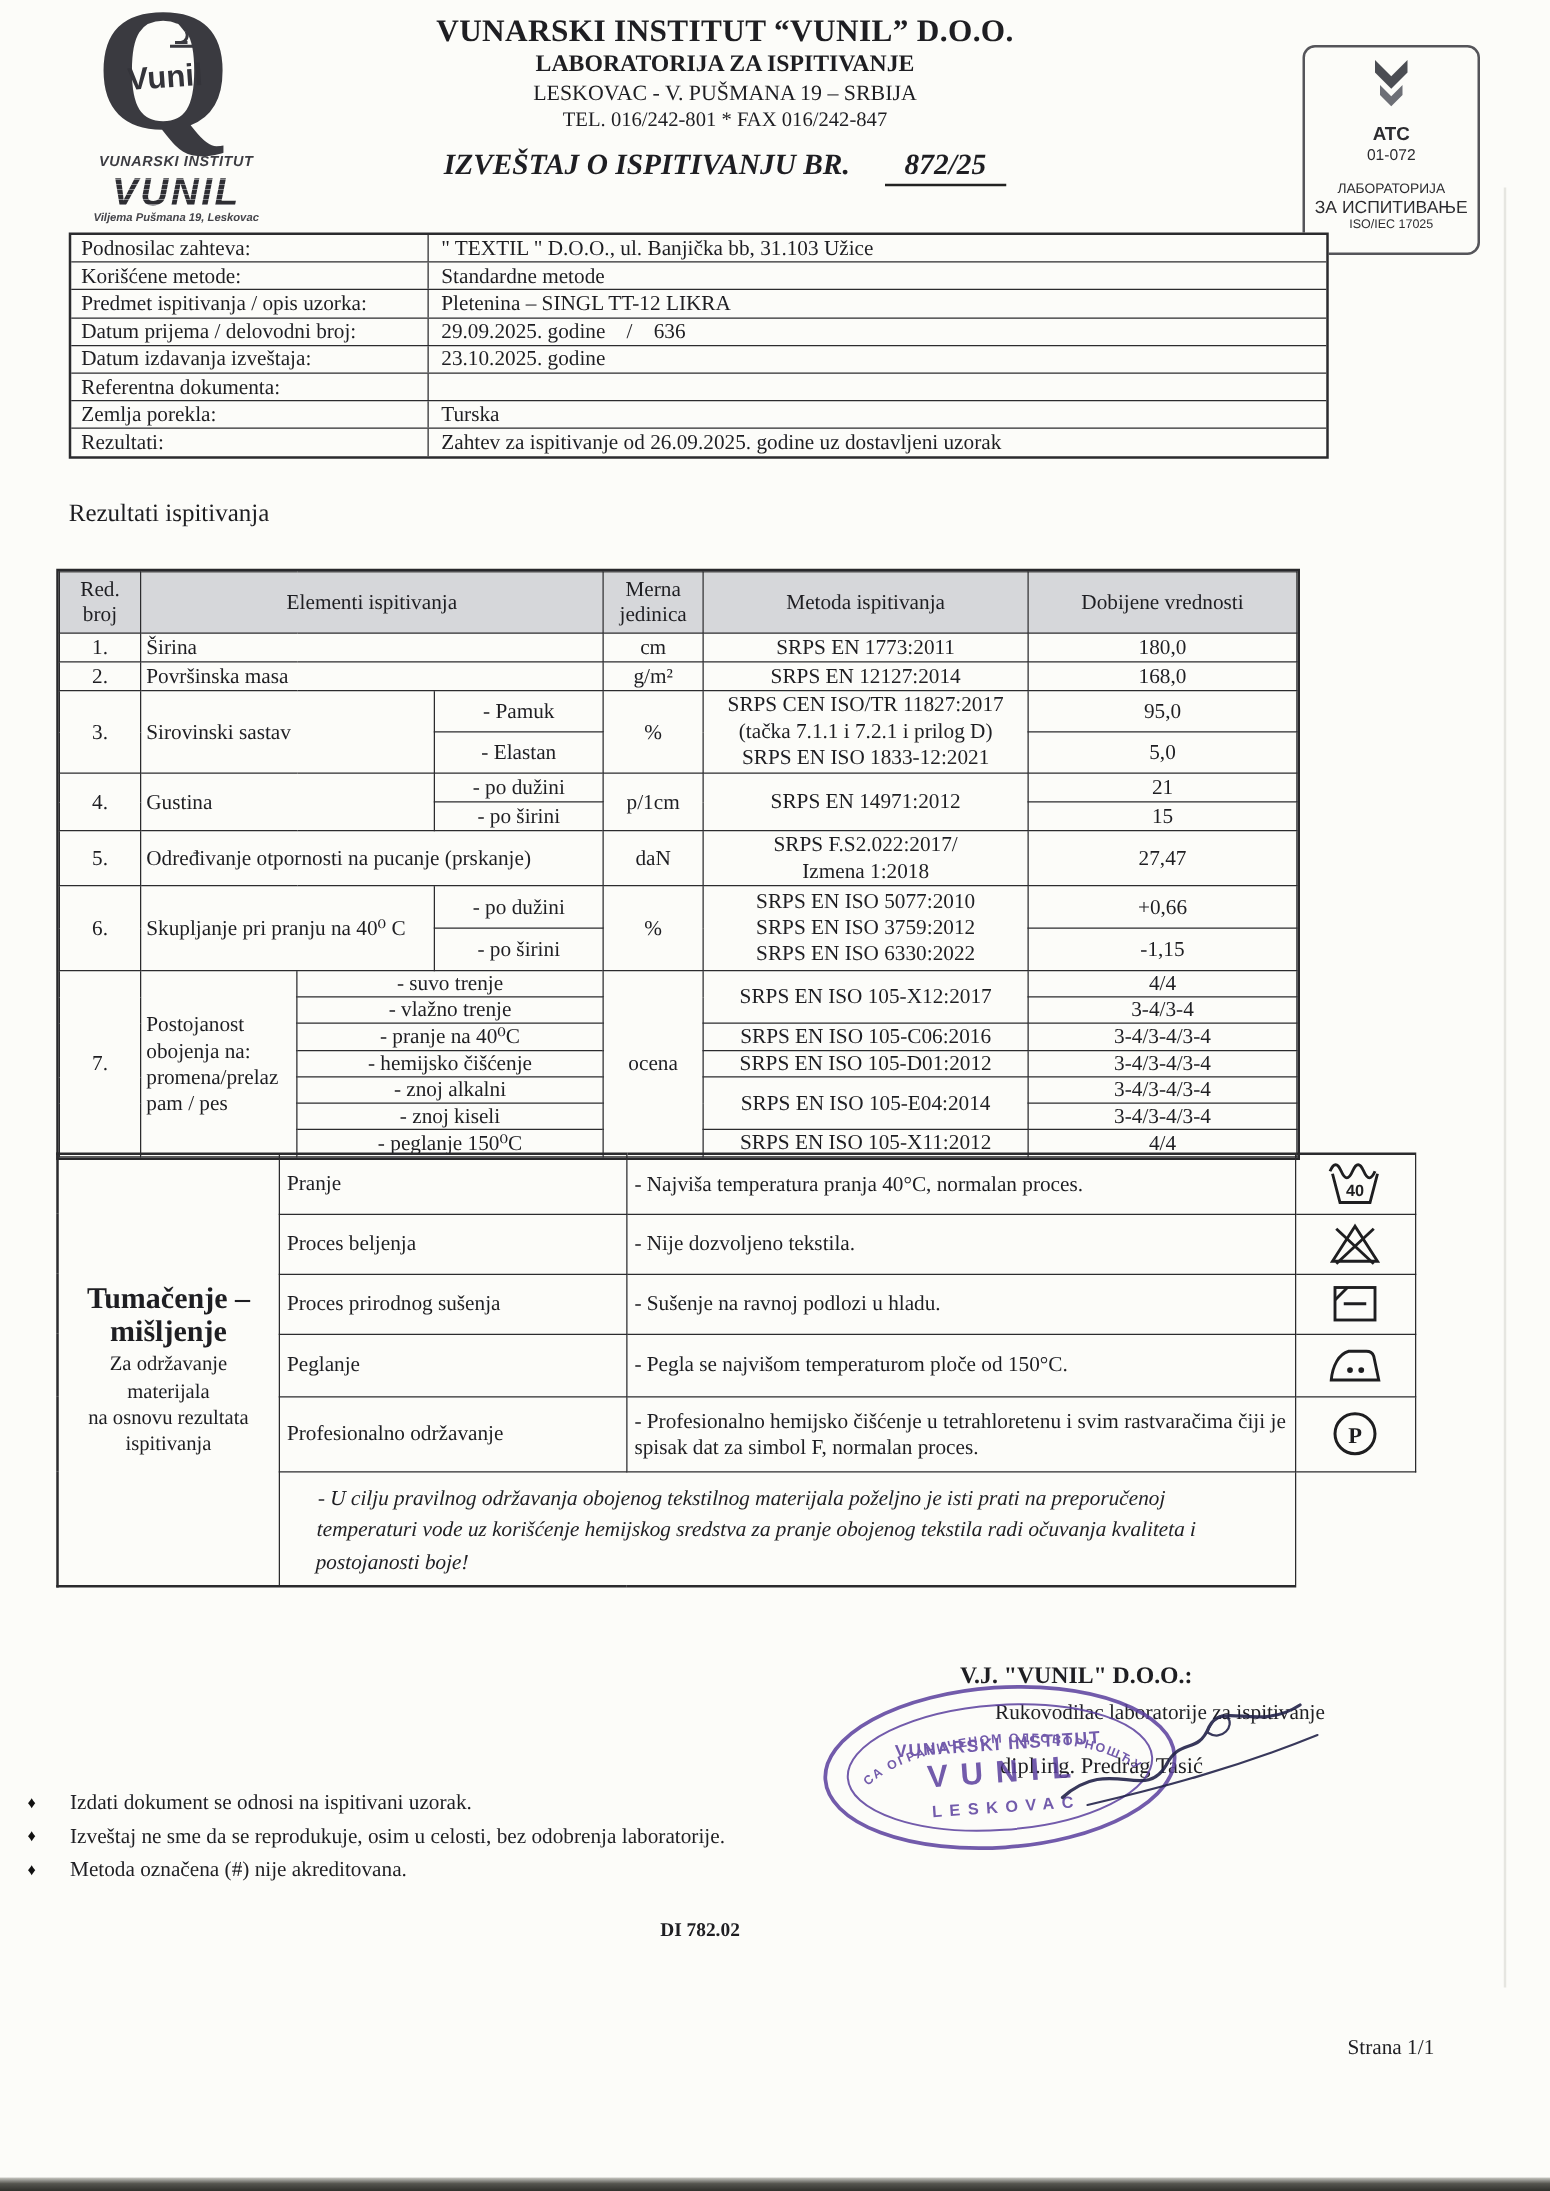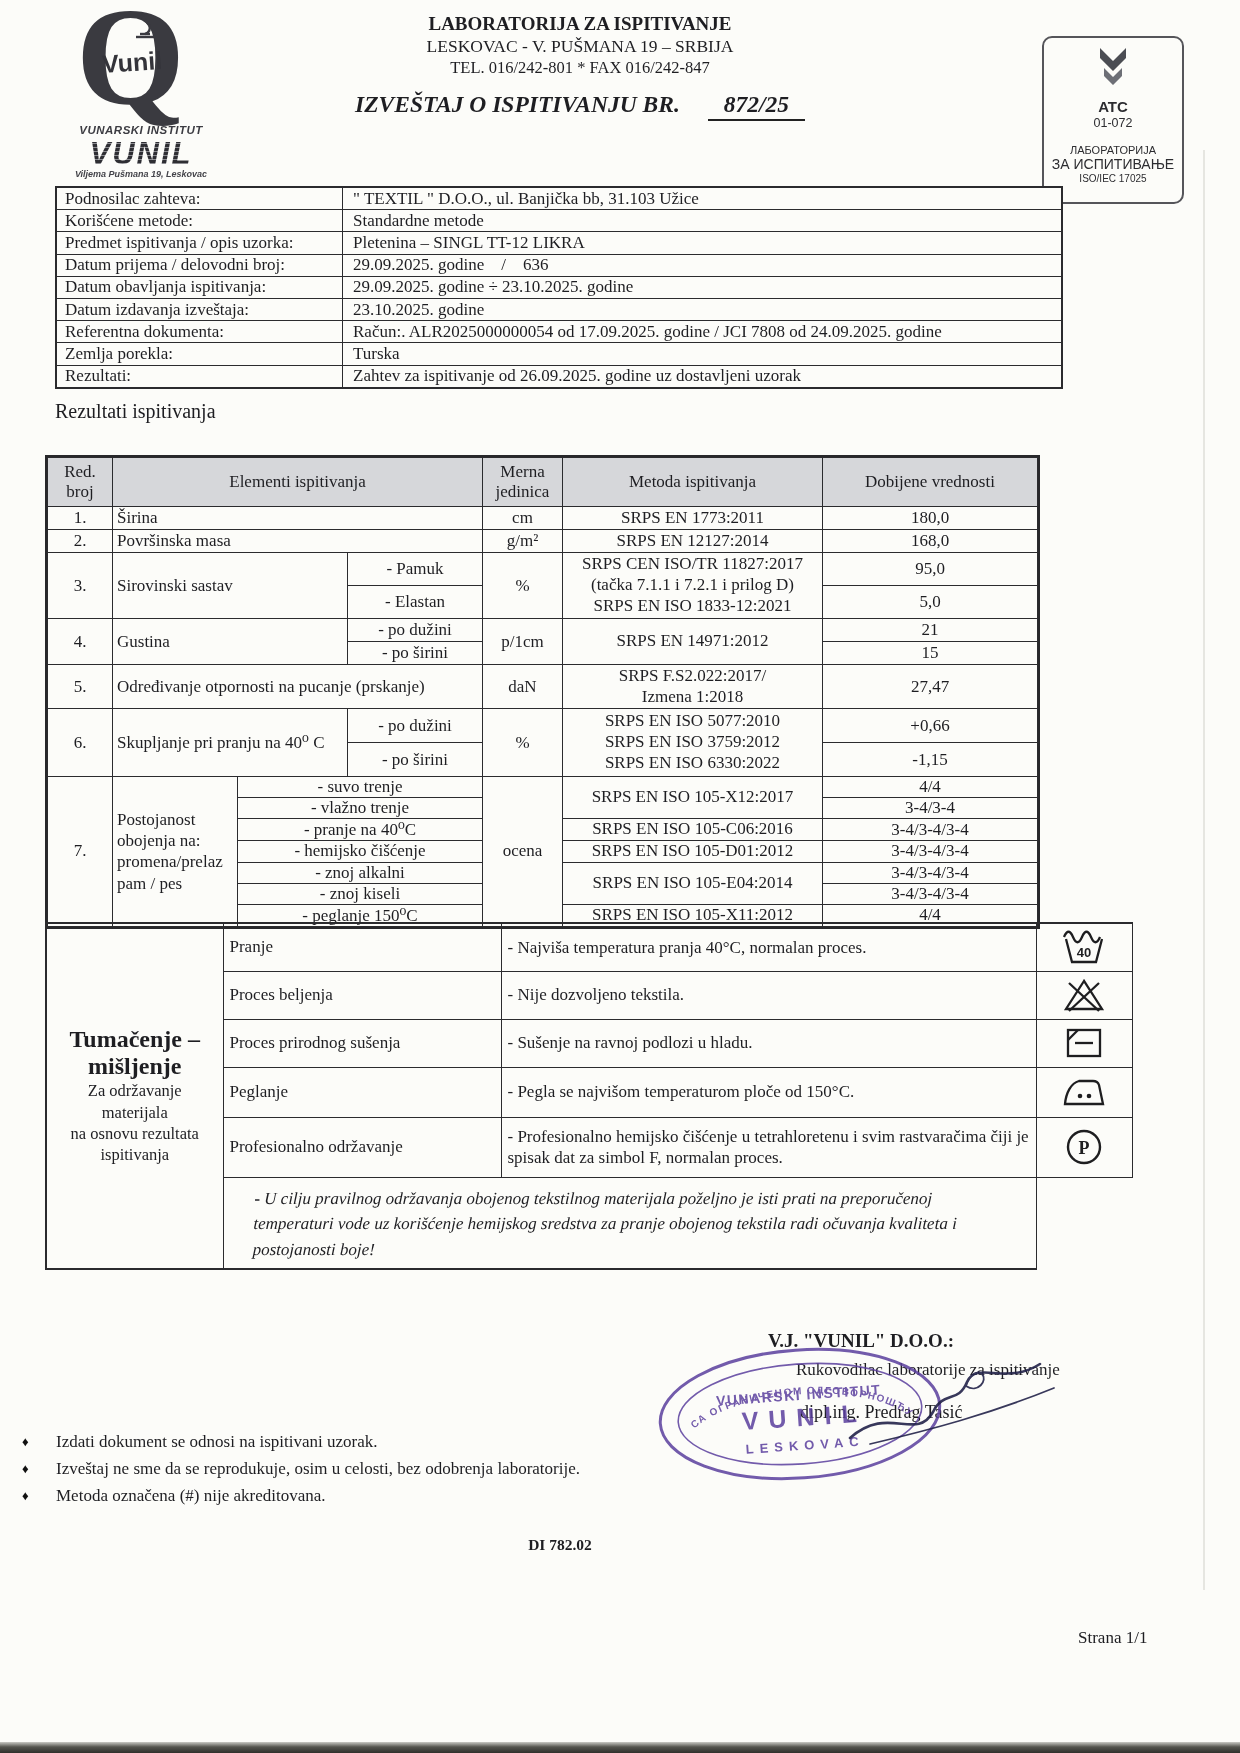--- a/index.html
+++ b/index.html
@@ -125,20 +125,21 @@
         </g>
       </svg>
       <span class="q-vunil">Vunil</span>
     </div>
     <div class="logo-inst">VUNARSKI INSTITUT</div>
     <div class="logo-brand">VUNIL</div>
     <div class="logo-addr">Viljema Pušmana 19, Leskovac</div>
   </div>
 
   <div class="abs head-center">
+    <div class="org-name">VUNARSKI INSTITUT “VUNIL” D.O.O.</div>
     <div class="org-dept">LABORATORIJA ZA ISPITIVANJE</div>
     <div class="org-addr">LESKOVAC - V. PUŠMANA 19 – SRBIJA</div>
     <div class="org-phone">TEL. 016/242-801 * FAX  016/242-847</div>
     <div class="title-line">
       <span>IZVEŠTAJ O ISPITIVANJU BR.</span>
       <span class="report-no">872/25</span>
     </div>
   </div>
 
   <div class="abs atc-box">
@@ -164,30 +165,25 @@
     </div>
     <div class="info-row">
       <div class="info-label">Predmet ispitivanja / opis uzorka:</div>
       <div class="info-value">Pletenina – SINGL TT-12 LIKRA</div>
     </div>
     <div class="info-row">
       <div class="info-label">Datum prijema / delovodni broj:</div>
       <div class="info-value">29.09.2025. godine&nbsp;&nbsp;&nbsp;&nbsp;/&nbsp;&nbsp;&nbsp;&nbsp;636</div>
     </div>
     <div class="info-row">
-      <div class="info-label">Datum obavljanja ispitivanja:</div>
-      <div class="info-value">29.09.2025. godine ÷ 23.10.2025. godine</div>
-    </div>
-    <div class="info-row">
       <div class="info-label">Datum izdavanja izveštaja:</div>
       <div class="info-value">23.10.2025. godine</div>
     </div>
     <div class="info-row">
       <div class="info-label">Referentna dokumenta:</div>
-      <div class="info-value">Račun:. ALR2025000000054 od 17.09.2025. godine / JCI 7808 od 24.09.2025. godine</div>
     </div>
     <div class="info-row">
       <div class="info-label">Zemlja porekla:</div>
       <div class="info-value">Turska</div>
     </div>
     <div class="info-row">
       <div class="info-label">Rezultati:</div>
       <div class="info-value">Zahtev za ispitivanje od 26.09.2025. godine uz dostavljeni uzorak</div>
     </div>
   </div>

